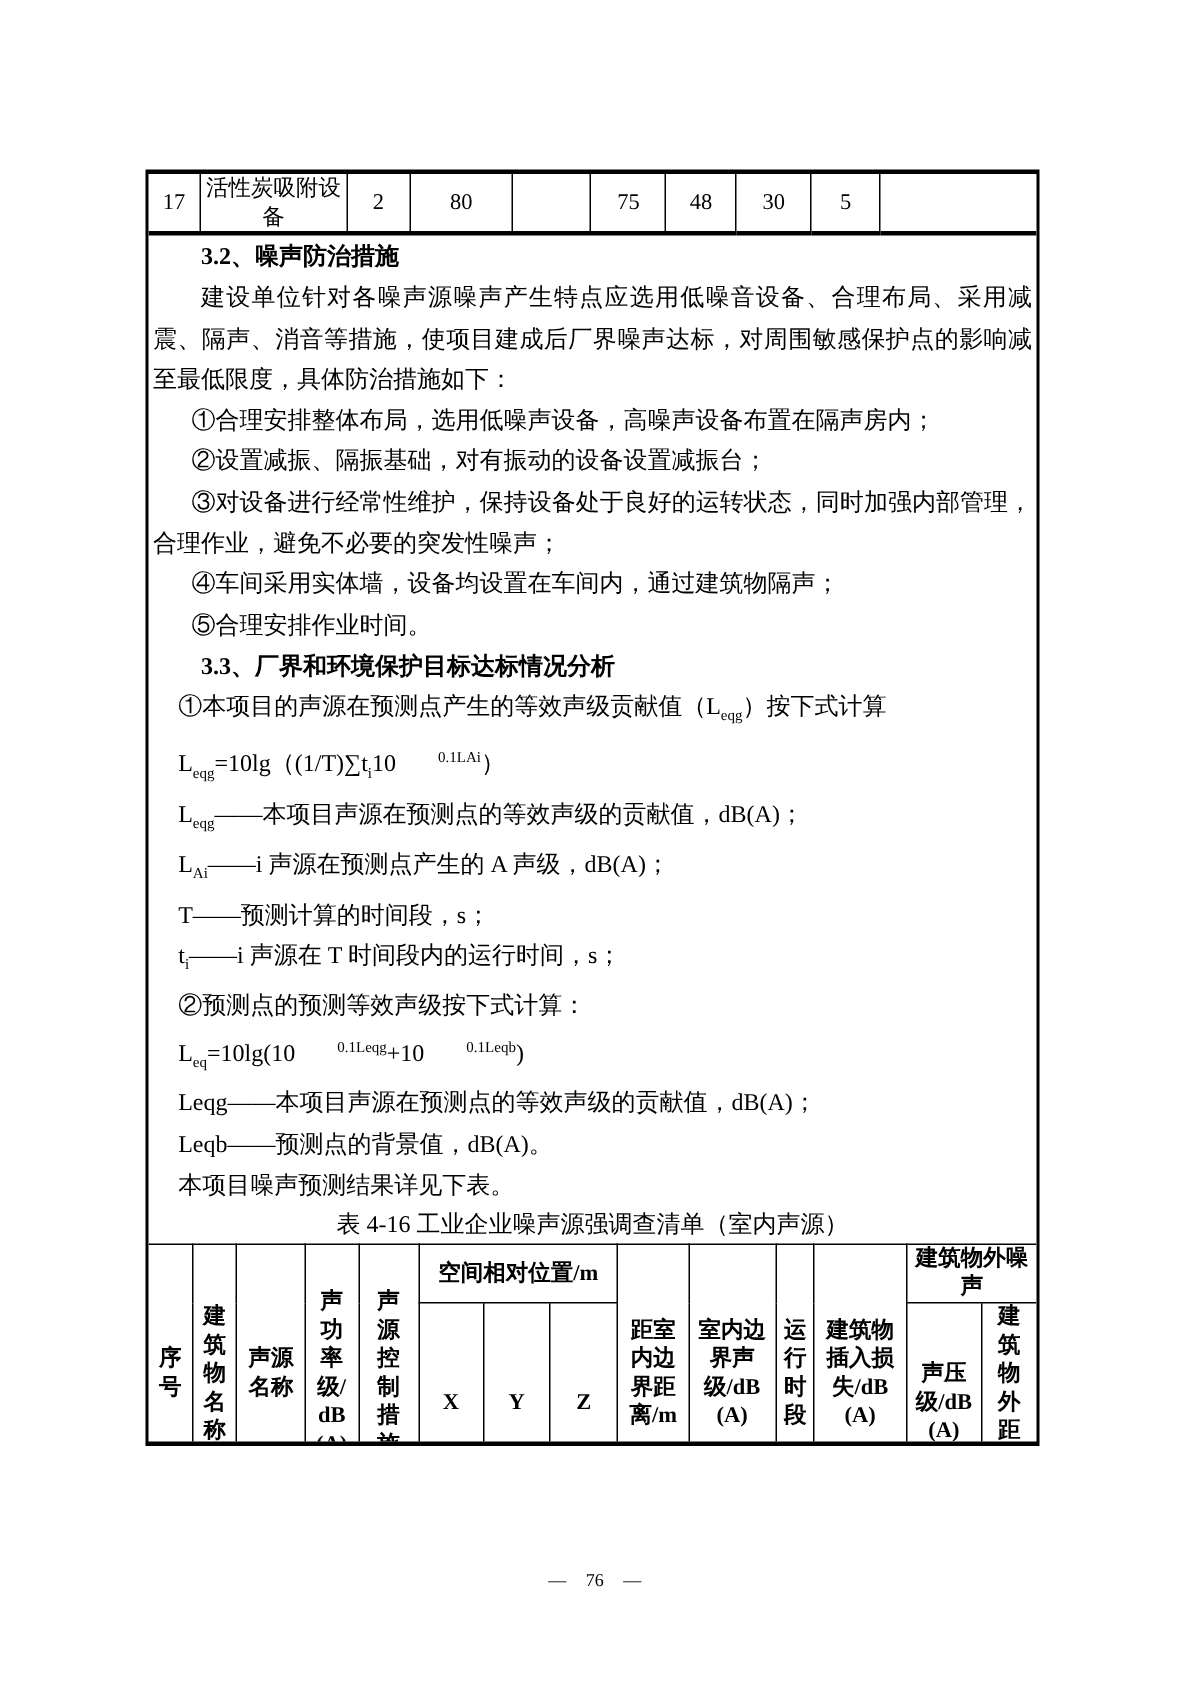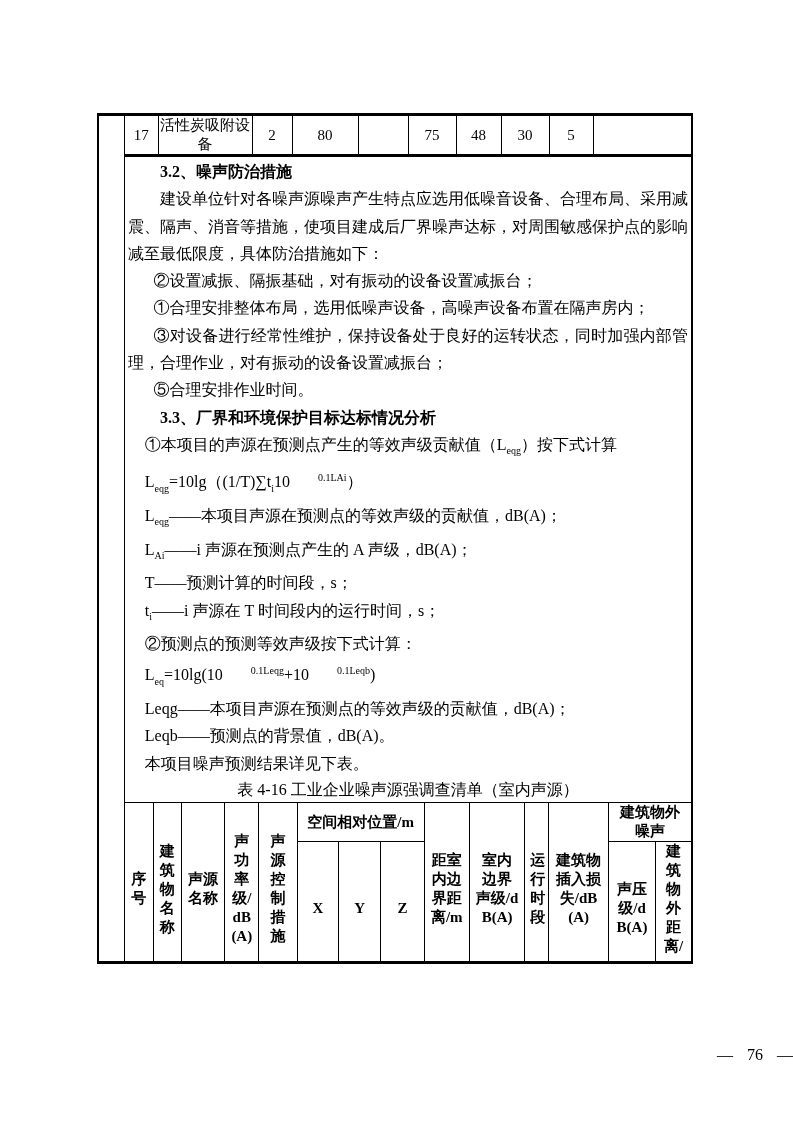--- a/index.html
+++ b/index.html
@@ -8,20 +8,21 @@
     font-family:"Liberation Serif","DejaVu Serif",serif;
     position:relative;overflow:hidden;
   }
   .page{position:relative;width:793px;height:1122px;background:#fff;}
   .form{
     position:absolute;left:97px;top:113px;width:596px;height:851px;
     box-sizing:border-box;
     border-left:2px solid #000;border-right:2px solid #000;
     border-top:3px solid #000;border-bottom:3px solid #000;
     display:flex;
+    flex-direction:column;
   }
   .gutter{width:25px;border-right:1px solid #000;flex:none;}
   .content{flex:1;display:flex;flex-direction:column;overflow:hidden;}
 
   
   table.t17{border-collapse:collapse;table-layout:fixed;width:100%;
     border-left:hidden;border-right:hidden;border-top:hidden;flex:none;}
   table.t17 td{
     border:1px solid #000;border-bottom:3px solid #000;height:30px;
     text-align:center;vertical-align:middle;font-size:15px;padding:0;
@@ -44,22 +45,22 @@
     border-left:hidden;border-right:hidden;border-bottom:hidden;}
   table.tmain th,table.tmain td{
     border:1px solid #000;text-align:center;vertical-align:middle;
     word-break:break-all;padding:0 5px;
   }
   table.tmain th{font-weight:bold;font-size:15px;line-height:19px;}
   table.tmain tr.r1 th{height:36px;}
   table.tmain tr.r2 th{height:122px;}
 
   .page-number{
-    position:absolute;left:0;top:1046px;width:100%;text-align:right;
-    font-size:16px;word-spacing:10px;font-family:Liberation Serif, serif;
+    position:absolute;left:0;top:1046px;width:100%;text-align:center;
+    font-size:12px;word-spacing:10px;font-family:Liberation Serif, serif;
   }
 </style>
 </head>
 <body>
 
 <div class="page">
   <div class="form">
     <div class="gutter"></div>
     <div class="content">
 
@@ -88,23 +89,24 @@
           <td>30</td>
           <td>5</td>
           <td></td>
         </tr>
       </tbody>
         </table>
 
       <div class="textblock">
         <p class="bold ind2">3.2、噪声防治措施</p>
         <p class="ind2">建设单位针对各噪声源噪声产生特点应选用低噪音设备、合理布局、采用减震、隔声、消音等措施，使项目建成后厂界噪声达标，对周围敏感保护点的影响减至最低限度，具体防治措施如下：</p>
+        <p class="ind16">①合理安排整体布局，选用低噪声设备，高噪声设备布置在隔声房内；</p>
         <p class="ind16">②设置减振、隔振基础，对有振动的设备设置减振台；</p>
-        <p class="ind16">①合理安排整体布局，选用低噪声设备，高噪声设备布置在隔声房内；</p>
-        <p class="ind16">③对设备进行经常性维护，保持设备处于良好的运转状态，同时加强内部管理，合理作业，对有振动的设备设置减振台；</p>
+        <p class="ind16">③对设备进行经常性维护，保持设备处于良好的运转状态，同时加强内部管理，合理作业，避免不必要的突发性噪声；</p>
+        <p class="ind16">④车间采用实体墙，设备均设置在车间内，通过建筑物隔声；</p>
         <p class="ind16">⑤合理安排作业时间。</p>
         <p class="bold ind2">3.3、厂界和环境保护目标达标情况分析</p>
         <p class="ind1"><span>①本项目的声源在预测点产生的等效声级贡献值（L</span><sub>eqg</sub><span>）按下式计算</span></p>
         <p class="ind1"><span>L</span><sub>eqg</sub><span>=10lg（(1/T)∑t</span><sub>i</sub><span>10</span><sup>0.1LAi</sup><span>）</span></p>
         <p class="ind1"><span>L</span><sub>eqg</sub><span>——本项目声源在预测点的等效声级的贡献值，dB(A)；</span></p>
         <p class="ind1"><span>L</span><sub>Ai</sub><span>——i 声源在预测点产生的 A 声级，dB(A)；</span></p>
         <p class="ind1">T——预测计算的时间段，s；</p>
         <p class="ind1"><span>t</span><sub>i</sub><span>——i 声源在 T 时间段内的运行时间，s；</span></p>
         <p class="ind1">②预测点的预测等效声级按下式计算：</p>
         <p class="ind1"><span>L</span><sub>eq</sub><span>=10lg(10</span><sup>0.1Leqg</sup><span>+10</span><sup>0.1Leqb</sup><span>)</span></p>

